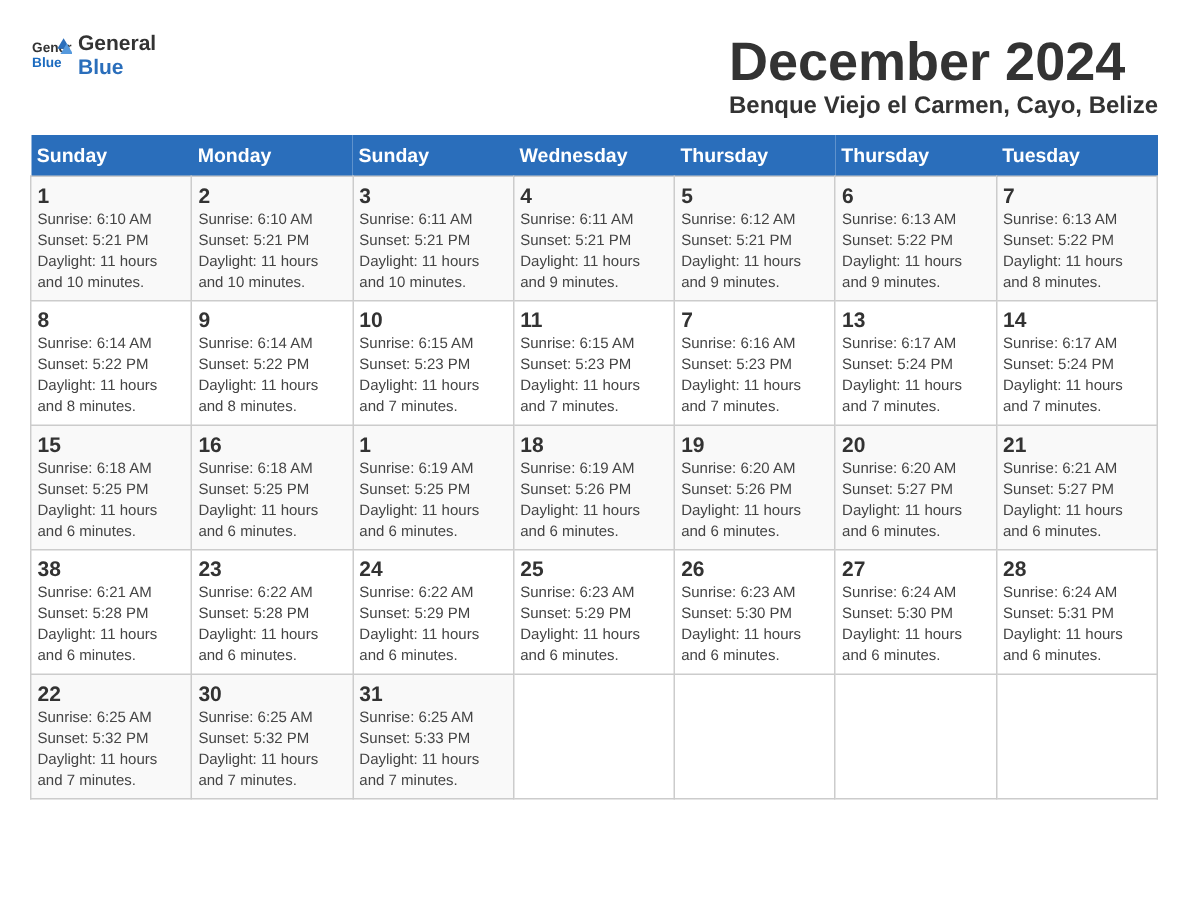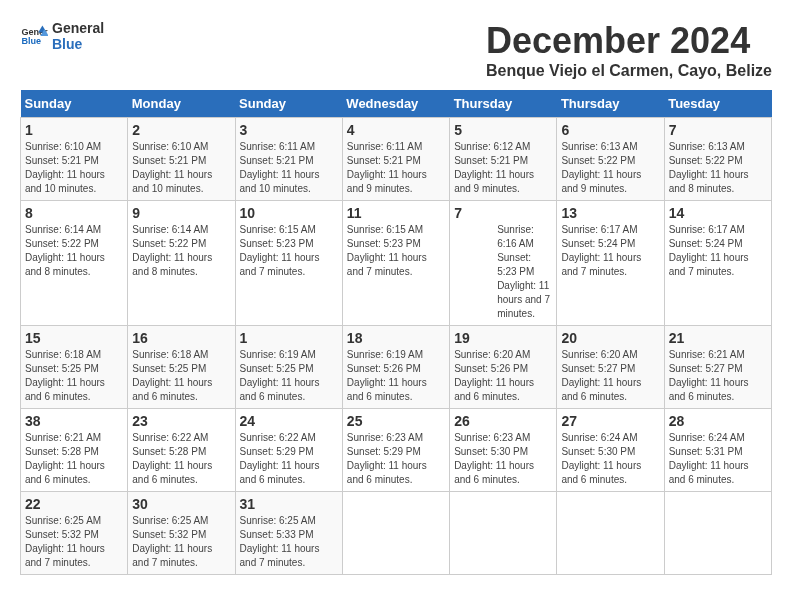--- a/index.html
+++ b/index.html
@@ -179,21 +179,21 @@
 Daylight: 11 hours and 7 minutes.</div>
         </td>
         <td>
           <span class="day-num">11</span>
           <div class="day-info" style="white-space: pre-line;">Sunrise: 6:15 AM
 Sunset: 5:23 PM
 Daylight: 11 hours and 7 minutes.</div>
         </td>
         <td>
           <span class="day-num">7</span>
-          <div class="day-info" style="white-space: pre-line; margin-left: 43px;">Sunrise: 6:16 AM
+          <div class="day-info" style="white-space: pre-line;">Sunrise: 6:16 AM
 Sunset: 5:23 PM
 Daylight: 11 hours and 7 minutes.</div>
         </td>
         <td>
           <span class="day-num">13</span>
           <div class="day-info" style="white-space: pre-line;">Sunrise: 6:17 AM
 Sunset: 5:24 PM
 Daylight: 11 hours and 7 minutes.</div>
         </td>
         <td>

